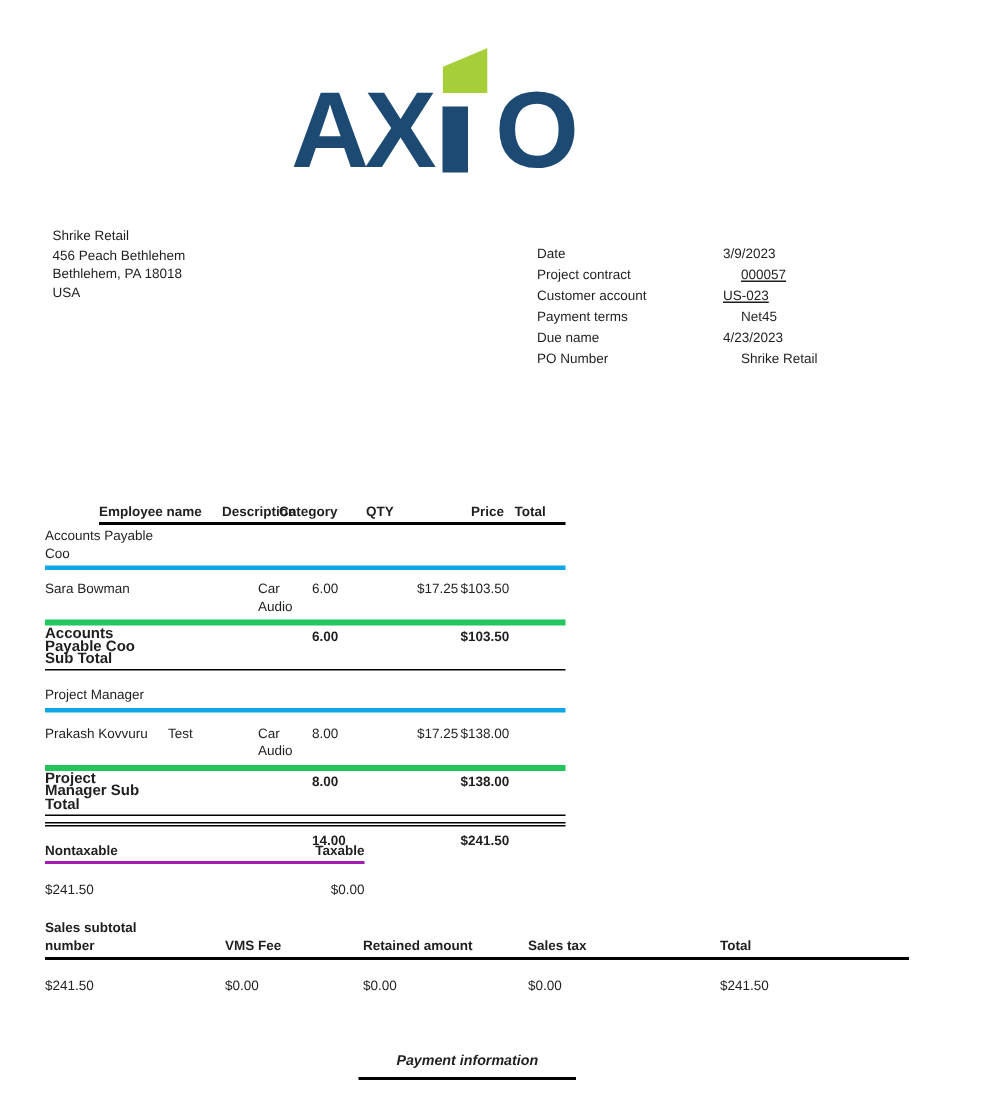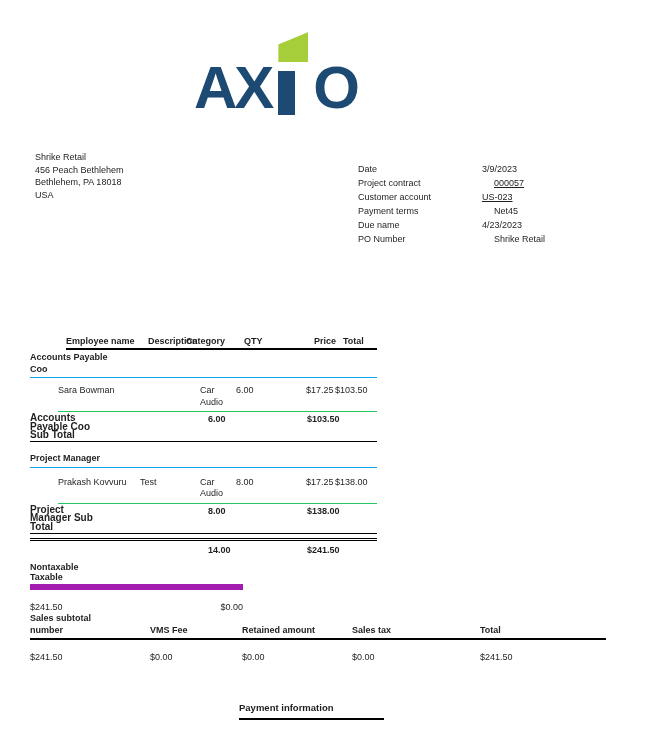--- a/index.html
+++ b/index.html
@@ -5,21 +5,21 @@
   * { margin:0; padding:0; box-sizing:border-box; }
   html,body { background:#ffffff; }
   .page {
     position:relative; width:670px; height:744px; background:#ffffff;
     font-family:"Liberation Sans","DejaVu Sans",sans-serif;
     color:#1f1f1f; font-size:9px; overflow:hidden;
   }
 
   
   .logo { position:absolute; left:194px; top:32px; display:flex; align-items:flex-end; height:83px; }
-  .logo-text { font-weight:bold; font-size:60px; line-height:55px; height:55px; letter-spacing:-3px; color:#1c4a73; }
+  .logo-text { font-weight:bold; font-size:72px; line-height:55px; height:55px; letter-spacing:-3px; color:#1c4a73; }
   .logo-i-col { display:flex; flex-direction:column; justify-content:flex-end; margin:0 5px 0 7px; height:83px; }
   .logo-flag { width:30px; height:30px; background:#a6ce39; clip-path:polygon(0 42%,100% 0,100% 100%,0 100%); }
   .logo-stem { width:17px; height:44px; background:#1c4a73; margin-top:9px; }
 
   
   .seller { position:absolute; left:35px; top:151px; width:300px; }
   .seller .line { line-height:12.7px; }
   .contact { margin-top:9px; }
   .contact-row { display:flex; line-height:13.5px; }
   .contact-row .lbl { width:128px; }
@@ -31,47 +31,47 @@
   .meta-row.gap { margin-top:0;gap:12px; }
   .bold { font-weight:bold; }
   .linkish { text-decoration:underline; color:#1f1f1f; cursor:pointer; }
 
   
   .items { position:absolute; left:30px; top:336px; width:347px; }
   .trow { display:grid; grid-template-columns:82px 38px 58px 50px 49px 70px; }
   .srow { display:grid; grid-template-columns:178px 50px 49px 70px; }
   .r { }
   .items .head { font-weight:bold; padding-bottom:2px; border-bottom:2px solid #000;margin-left:36px; }
-  .group-row { border-bottom:1px solid #0ea5e9; padding:2px 0 2px; font-weight:bold; line-height:11.5px; }
+  .group-row { border-bottom:3px solid #0ea5e9; padding:2px 0 2px; font-weight:normal; line-height:11.5px; }
   .group-row .gl { max-width:85px; }
   .group-row.second { padding-top:11px; }
-  .item-row { border-bottom:1px solid #22c55e; padding:7px 0 3px; line-height:11.5px;margin-left:28px; }
+  .item-row { border-bottom:4px solid #22c55e; padding:7px 0 3px; line-height:11.5px; }
   .item-row.second { padding-top:9px; }
   .cat-inner { max-width:36px; margin-left:22px; }
   .price-pad { padding-left:20px; }
   .subtotal-row { border-bottom:1px solid #000; padding:2px 0 1px; font-weight:bold; }
   .subtotal-row .sl { font-size:10px; line-height:8.7px; max-width:72px; white-space:pre-wrap; }
   .dbl-line { margin-top:4px; height:3px; border-top:1px solid #000; border-bottom:1px solid #000; }
   .grand-row { padding-top:4px; font-weight:bold; }
 
   
   .taxsum { position:absolute; left:30px; top:562px; width:213px; }
-  .taxsum .head { display:flex; justify-content:space-between; font-weight:bold; padding-bottom:2px; border-bottom:6px solid #a21caf;flex-direction:column; }
+  .taxsum .head { display:flex; justify-content:space-between; font-weight:bold; padding-bottom:2px; border-bottom:2px solid #a21caf; }
   .taxsum .vals { display:flex; justify-content:space-between; margin-top:12px; }
 
   
   .totals { position:absolute; left:30px; top:613px; width:576px; }
   .totals .grid { display:grid; grid-template-columns:120px 92px 110px 128px 126px; }
   .totals .head { font-weight:bold; border-bottom:2px solid #000; padding-bottom:2px; align-items:end; line-height:11.5px; }
   .totals .head .first { max-width:70px; }
   .totals .vals { margin-top:12px; }
 
   
-  .payinfo { position:absolute; left:239px; top:702px; width:145px; text-align:left;
-             font-weight:bold; font-size:9.5px; padding-bottom:5px; border-bottom:2px solid #000; }
+  .payinfo { position:absolute; left:239px; top:702px; width:145px; text-align:center;
+             font-weight:bold; font-size:9.5px; padding-bottom:5px; border-bottom:2px solid #000;font-style:italic; }
 </style>
 </head>
 <body>
 
 <div class="page">
 
   <div class="logo">
     <span class="logo-text">AX</span>
     <span class="logo-i-col">
       <span class="logo-flag"></span>

